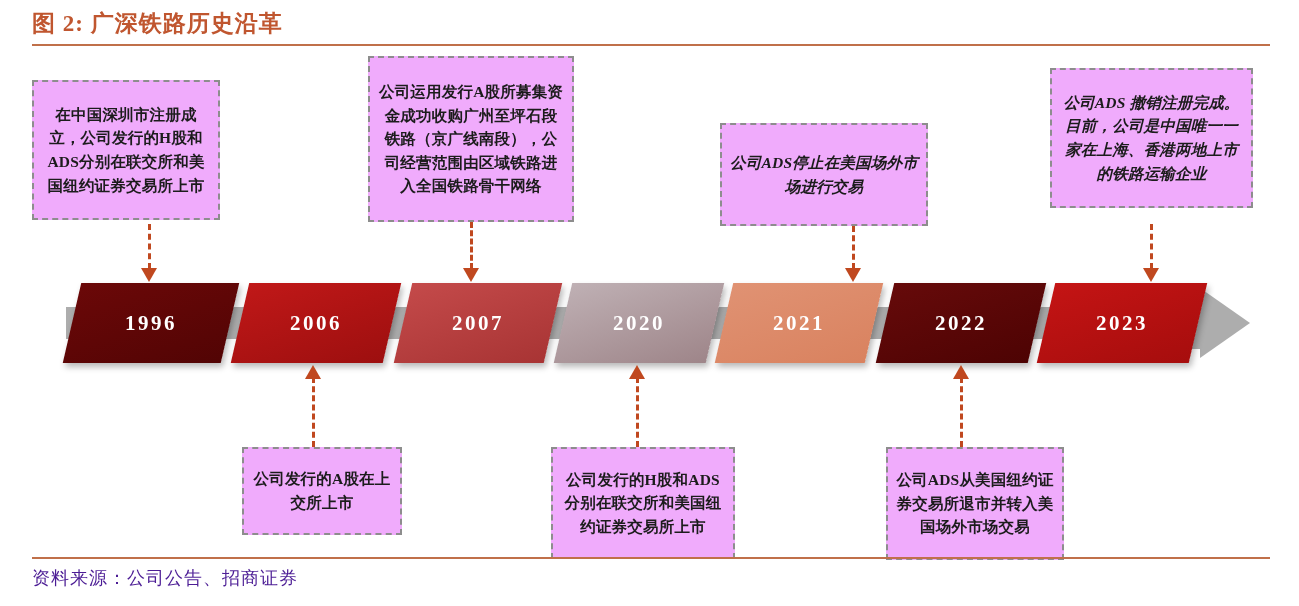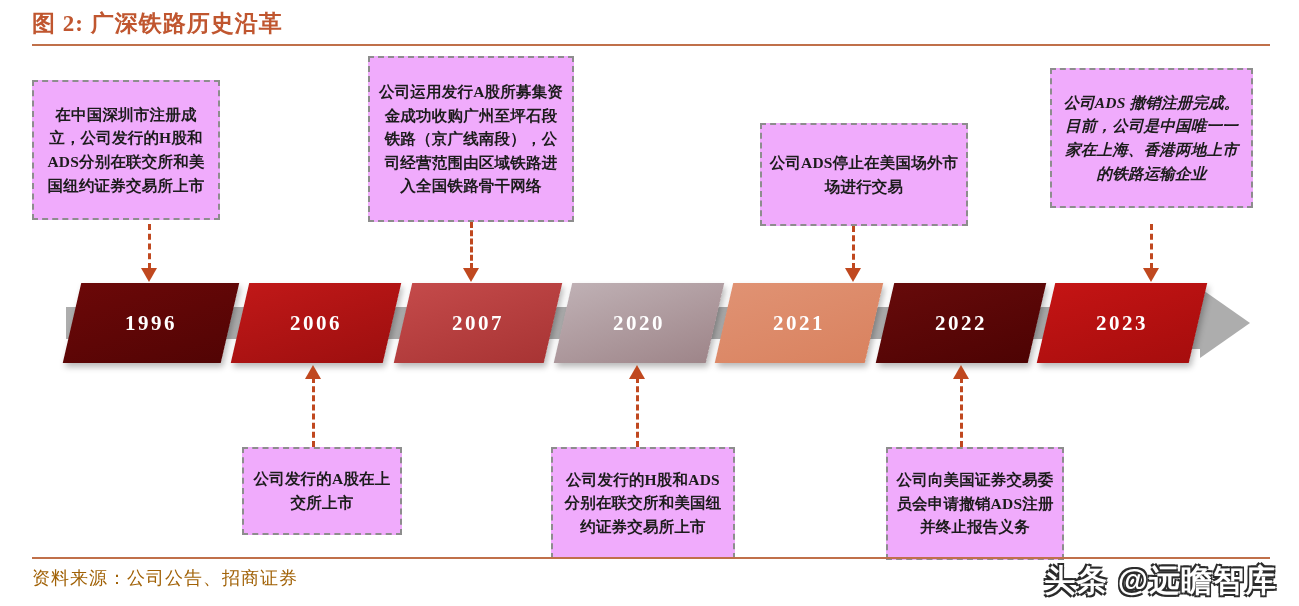--- a/index.html
+++ b/index.html
@@ -144,21 +144,21 @@
     width: 1238px;
     height: 2px;
     background: #c0704a;
   }
   .footer-src {
     position: absolute;
     left: 32px;
     top: 566px;
     font-family: "Liberation Serif", "DejaVu Serif", serif;
     font-size: 18px;
-    color: #a16207;
+    color: #4c1d95;
     letter-spacing: 1px;
     white-space: nowrap;
   }
   .watermark {
     position: absolute;
     right: 22px;
     top: 560px;
     font-family: "Liberation Sans", "DejaVu Sans", sans-serif;
     font-size: 31px;
     font-weight: bold;
@@ -216,40 +216,39 @@
         <div class="year-label">2020</div>
       </div>
       <div class="note-box" style="left: 551px; top: 447px; width: 184px; height: 112px;">
         <div class="note-text">公司发行的H股和ADS分别在联交所和美国纽约证券交易所上市</div>
       </div>
       <div class="conn" style="left: 636px; top: 377px; height: 70px;"></div>
       <div class="arrow-up" style="left: 629px; top: 365px;"></div>
       <div class="year-chip" style="left: 724px; width: 150px; background: linear-gradient(160deg, rgb(224, 146, 115) 0%, rgb(217, 130, 95) 100%);">
         <div class="year-label">2021</div>
       </div>
-      <div class="note-box" style="left: 760px; top: 123px; width: 208px; height: 103px;">
+      <div class="note-box" style="left: 720px; top: 123px; width: 208px; height: 103px; font-style: italic;">
         <div class="note-text">公司ADS停止在美国场外市场进行交易</div>
       </div>
       <div class="conn" style="left: 852px; top: 226px; height: 43px;"></div>
       <div class="arrow-down" style="left: 845px; top: 268px;"></div>
       <div class="year-chip" style="left: 885px; width: 152px; background: linear-gradient(160deg, rgb(102, 10, 10) 0%, rgb(77, 3, 3) 100%);">
         <div class="year-label">2022</div>
       </div>
       <div class="note-box" style="left: 886px; top: 447px; width: 178px; height: 113px;">
-        <div class="note-text">公司向美国证券交易委员会申请撤销ADS注册并终止报告义务</div>
+        <div class="note-text">公司ADS从美国纽约证券交易所退市并转入美国场外市场交易</div>
       </div>
       <div class="conn" style="left: 960px; top: 377px; height: 70px;"></div>
       <div class="arrow-up" style="left: 953px; top: 365px;"></div>
       <div class="year-chip" style="left: 1046px; width: 152px; background: linear-gradient(160deg, rgb(196, 20, 20) 0%, rgb(166, 13, 13) 100%);">
         <div class="year-label">2023</div>
       </div>
       <div class="note-box" style="left: 1050px; top: 68px; width: 203px; height: 140px; font-style: italic;">
         <div class="note-text">公司ADS 撤销注册完成。目前，公司是中国唯一一家在上海、香港两地上市的铁路运输企业</div>
       </div>
       <div class="conn" style="left: 1150px; top: 224px; height: 45px;"></div>
       <div class="arrow-down" style="left: 1143px; top: 268px;"></div>
     </div>
 
   <div class="footer-rule"></div>
   <div class="footer-src">资料来源：公司公告、招商证券</div>
-  <div class="watermark">头条 @远瞻智库</div>
 
 </div>
 
 </body></html>

